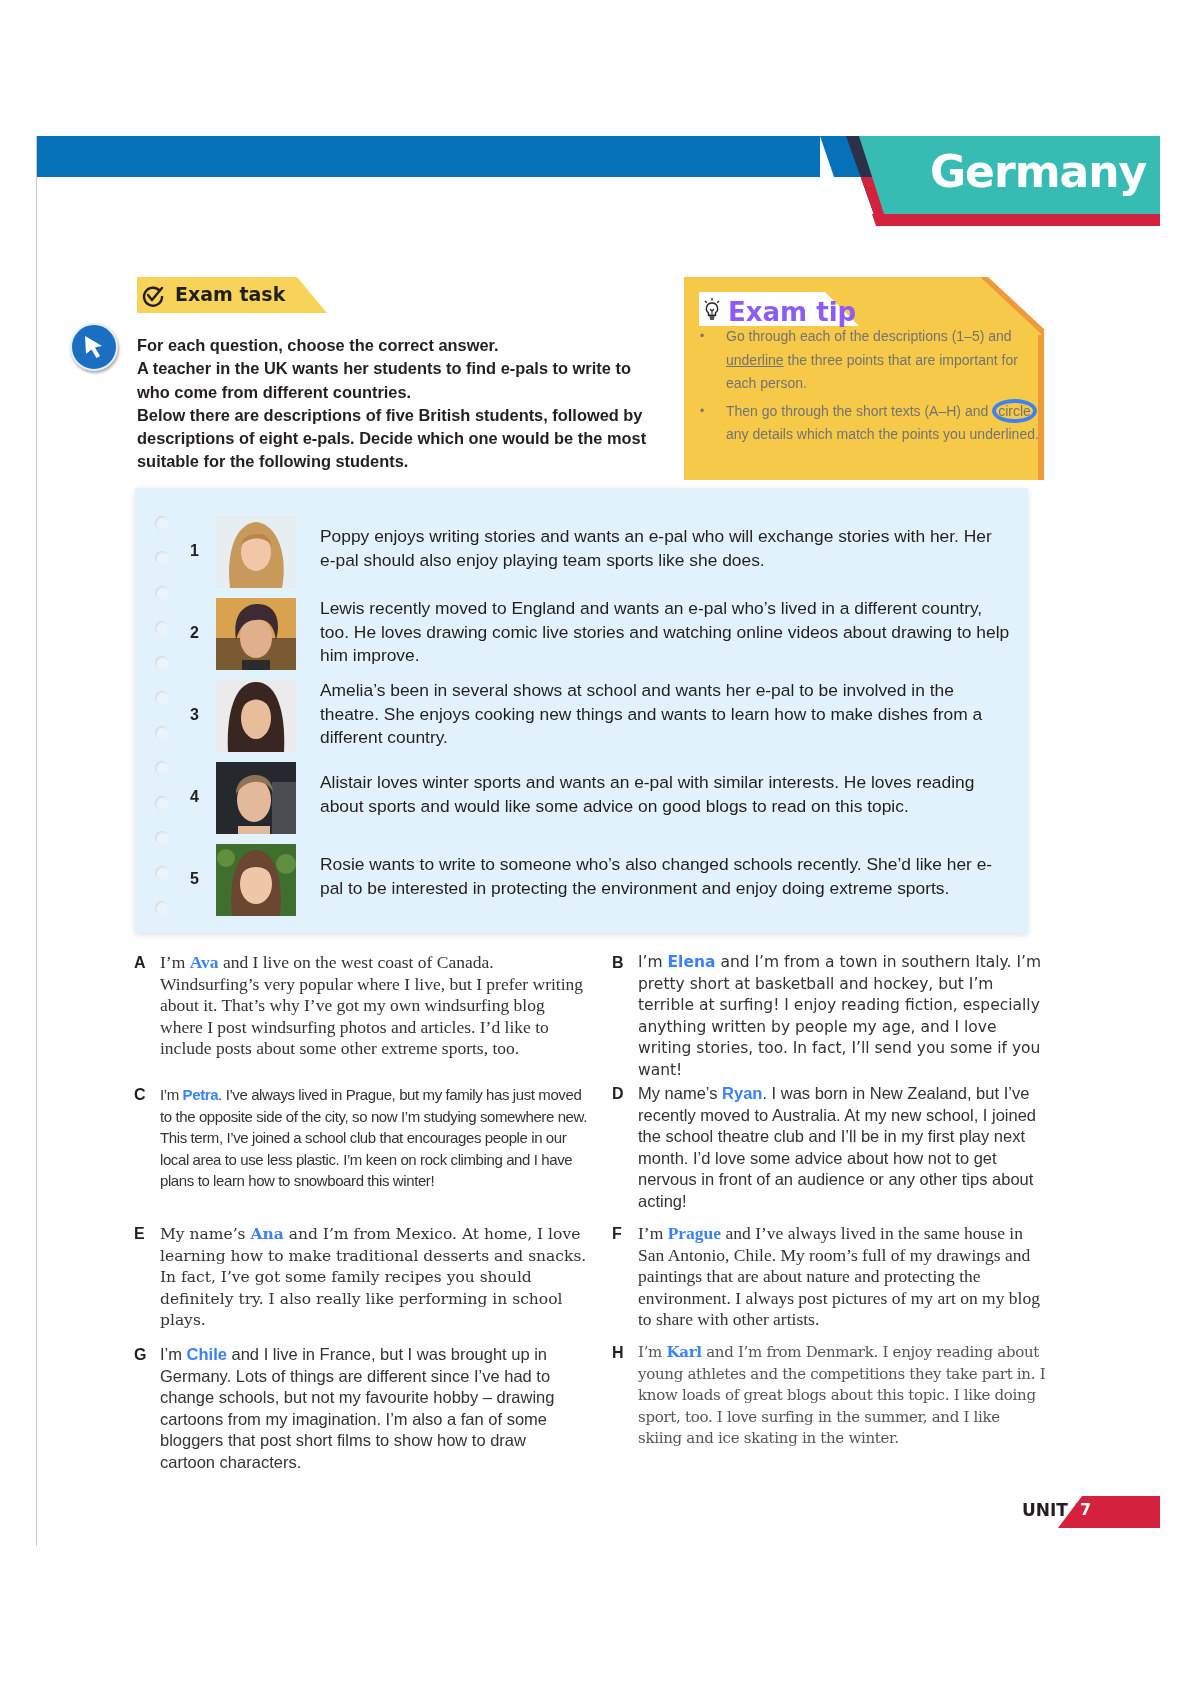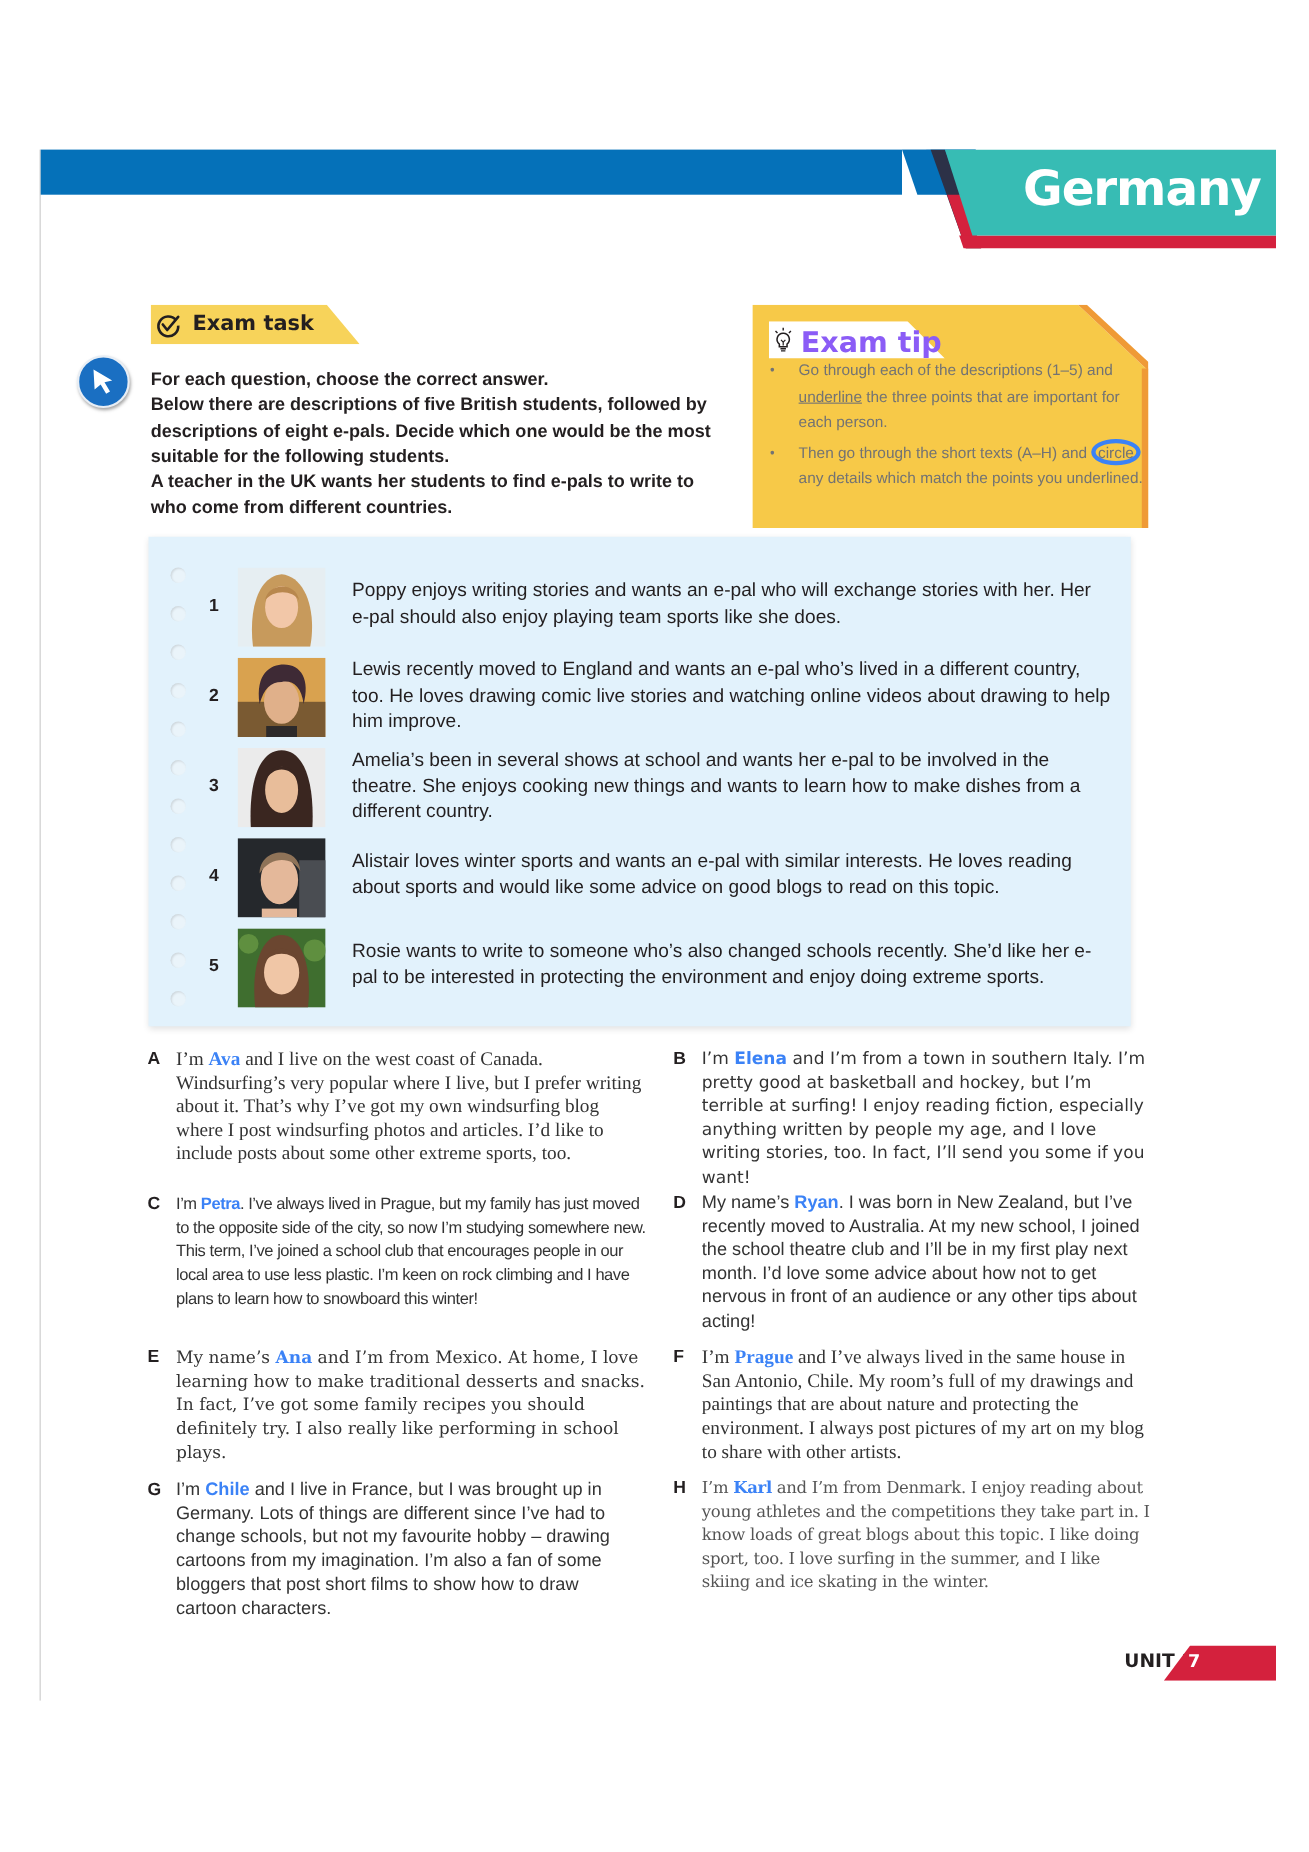--- a/index.html
+++ b/index.html
@@ -102,22 +102,22 @@
 <div class="abs task-tag-label">Exam task</div>
 
 <div class="abs cursor-badge">
   <svg width="24" height="26" viewBox="0 0 24 26">
     <path d="M3 2 L20 12 L13 13.5 L18 22 L14.5 24 L9.5 15.5 L4 20 Z" fill="#ffffff"></path>
   </svg>
 </div>
 
 <div class="abs task-text">
   <p>For each question, choose the correct answer.</p>
+  <p>A teacher in the UK wants her students to find e-pals to write to who come from different countries.</p>
   <p>Below there are descriptions of five British students, followed by descriptions of eight e-pals. Decide which one would be the most suitable for the following students.</p>
-  <p>A teacher in the UK wants her students to find e-pals to write to who come from different countries.</p>
 </div>
 
 <svg class="abs tip-svg" width="360" height="203" viewBox="0 0 360 203">
   <polygon points="0,0 296,0 360,60 360,203 0,203" fill="#f7c948"></polygon>
   <polygon points="296,0 304,0 360,52 360,60" fill="#ef9a36"></polygon>
   <rect x="354" y="58" width="6" height="145" fill="#ef9a36"></rect>
 </svg>
 <svg class="abs tip-tag" width="160" height="34" viewBox="0 0 160 34">
   <polygon points="0,0 126,0 160,34 0,34" fill="#ffffff"></polygon>
 </svg>
@@ -207,21 +207,21 @@
   </div>
 </div>
 
 <div class="entry serif" style="left:160px; top:952px; width:430px;">
   <span class="letter">A</span>
   <span>I’m </span><b>Ava</b><span> and I live on the west coast of Canada. Windsurfing’s very popular where I live, but I prefer writing about it. That’s why I’ve got my own windsurfing blog where I post windsurfing photos and articles. I’d like to include posts about some other extreme sports, too.</span>
 </div>
 
 <div class="entry mono" style="left:638px; top:952px; width:405px;">
   <span class="letter">B</span>
-  <span>I’m </span><b>Elena</b><span> and I’m from a town in southern Italy. I’m pretty good at basketball and hockey, but I’m terrible at surfing! I enjoy reading fiction, especially anything written by people my age, and I love writing stories, too. In fact, I’ll send you some if you want!</span>
+  <span>I’m </span><b>Elena</b><span> and I’m from a town in southern Italy. I’m pretty short at basketball and hockey, but I’m terrible at surfing! I enjoy reading fiction, especially anything written by people my age, and I love writing stories, too. In fact, I’ll send you some if you want!</span>
 </div>
 
 <div class="entry narrow" style="left:160px; top:1084px; width:430px;">
   <span class="letter">C</span>
   <span>I’m </span><b>Petra</b><span>. I’ve always lived in Prague, but my family has just moved to the opposite side of the city, so now I’m studying somewhere new. This term, I’ve joined a school club that encourages people in our local area to use less plastic. I’m keen on rock climbing and I have plans to learn how to snowboard this winter!</span>
 </div>
 
 <div class="entry sans" style="left:638px; top:1083px; width:405px; font-size:16.5px;">
   <span class="letter">D</span>
   <span>My name’s </span><b>Ryan</b><span>. I was born in New Zealand, but I’ve recently moved to Australia. At my new school, I joined the school theatre club and I’ll be in my first play next month. I’d love some advice about how not to get nervous in front of an audience or any other tips about acting!</span>

